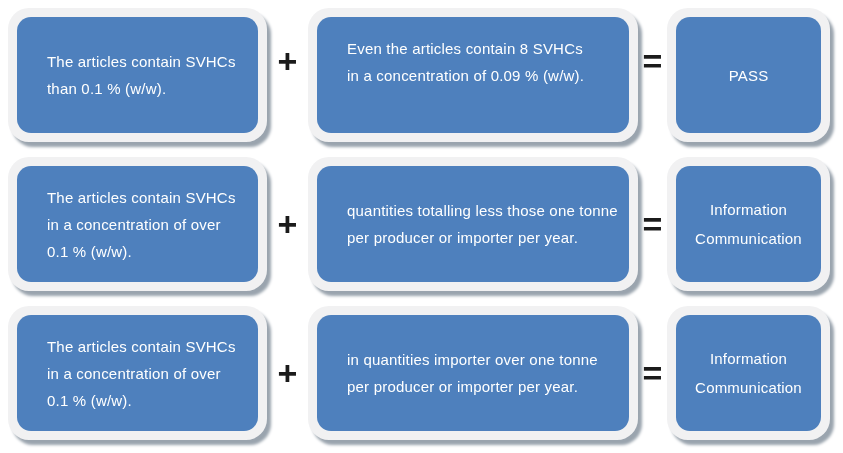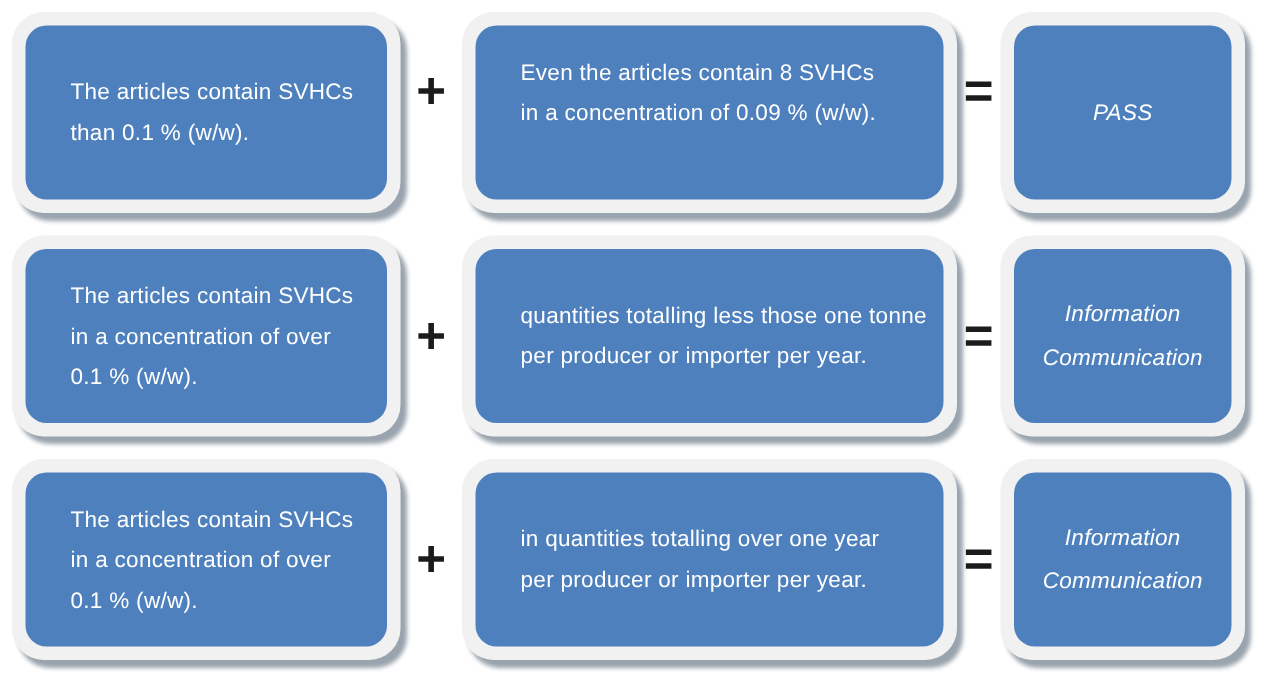--- a/index.html
+++ b/index.html
@@ -45,21 +45,21 @@
     flex-direction: column;
     justify-content: center;
     color: var(--text);
     font-size: 15px;
     letter-spacing: 0.2px;
   }
   .textbox { padding-left: 30px; padding-right: 8px; }
   .raise { padding-bottom: 26px; }
   .ln { line-height: 27px; white-space: nowrap; }
   .result .box { align-items: center; text-align: center; padding: 0 4px; }
-  .result .ln { line-height: 29px; font-style: italic; }
+  .result .ln { line-height: 29px; }
   .op {
     display: flex;
     align-items: center;
     justify-content: center;
     font-size: 34px;
     font-weight: bold;
     color: var(--operator);
   }
   .r1 .op span { transform: translateY(-14px); }
 </style>
@@ -128,21 +128,21 @@
         <div class="ln">The articles contain SVHCs</div>
         <div class="ln">in a concentration of over</div>
         <div class="ln">0.1 % (w/w).</div>
       </div>
     </div>
     <div class="op">
       <span>+</span>
     </div>
     <div class="frame">
       <div class="box textbox">
-        <div class="ln">in quantities totalling over one year</div>
+        <div class="ln">in quantities importer over one tonne</div>
         <div class="ln">per producer or importer per year.</div>
       </div>
     </div>
     <div class="op">
       <span>=</span>
     </div>
     <div class="frame result">
       <div class="box">
         <div class="ln">Information</div>
         <div class="ln">Communication</div>

